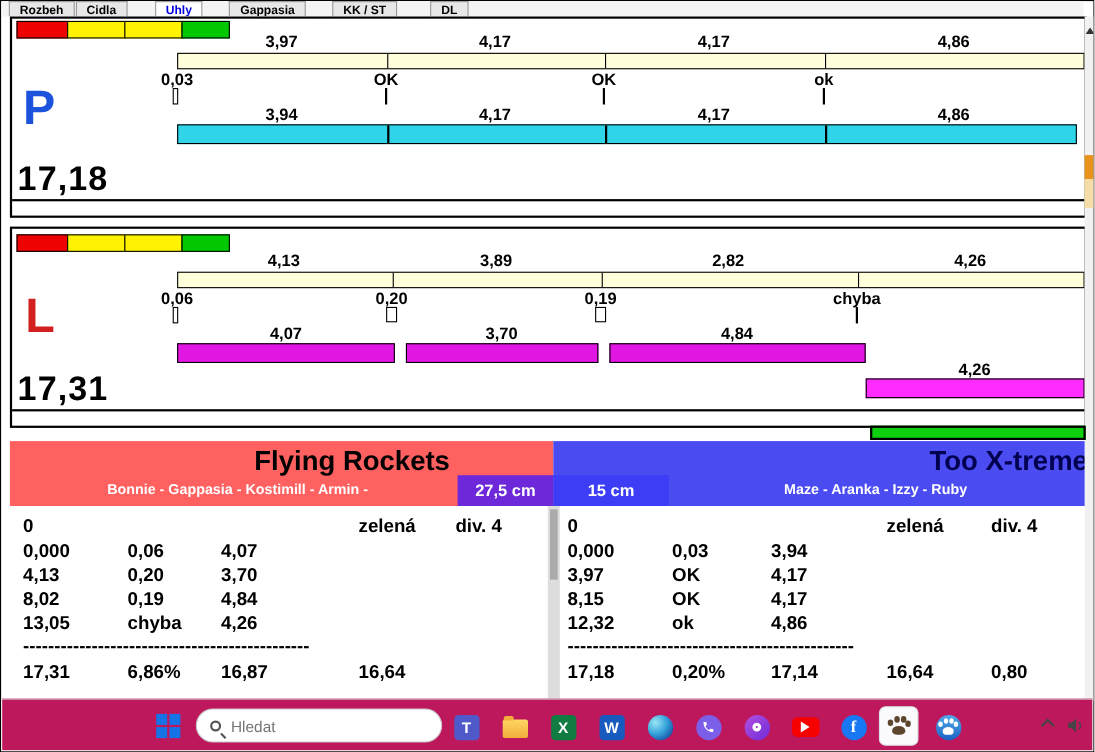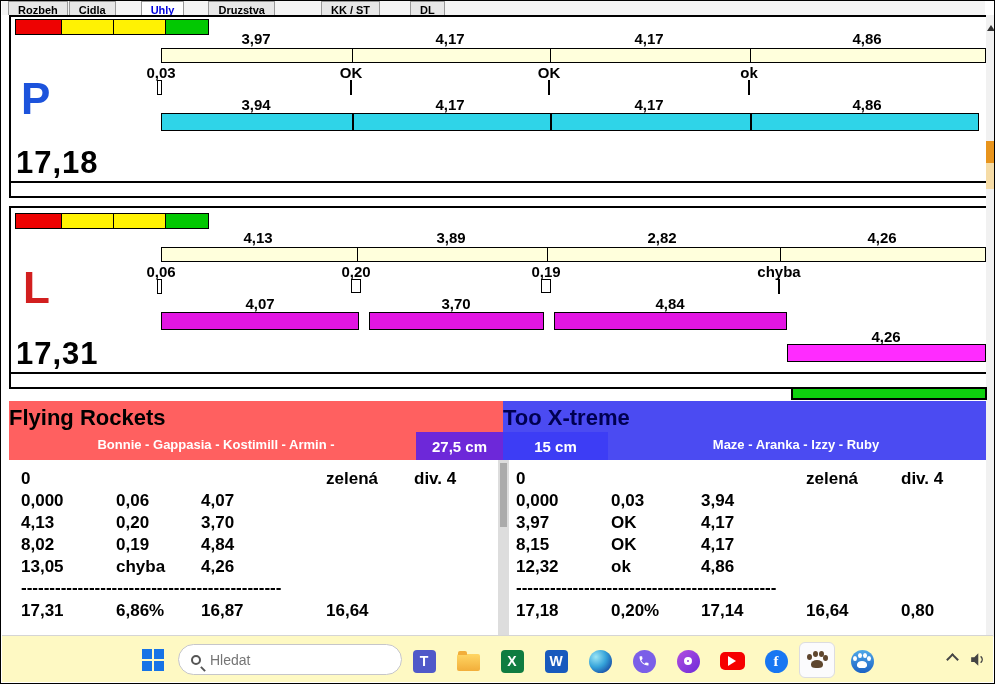--- a/index.html
+++ b/index.html
@@ -3,21 +3,21 @@
 <meta charset="utf-8">
 <style>
   *{margin:0;padding:0;box-sizing:border-box}
   html,body{width:995px;height:684px;font-family:"Liberation Sans",sans-serif;background:#fff}
   .screen{position:relative;width:995px;height:684px;background:#fff;border:1px solid #000;overflow:hidden}
 
   
   .tabbar{position:absolute;left:1px;top:0;right:9px;height:14px;background:#F4F4F4;display:flex;align-items:stretch;padding-left:6px;overflow:hidden}
   .tab{font-weight:bold;font-size:11px;line-height:17px;padding:0 9px;background:#E7E7E7;border:1px solid #999;border-bottom:none;margin-right:1px;color:#000;white-space:nowrap;cursor:pointer}
   .tab.selected{background:#fff;color:#0000DD}
-  .tab.g1{margin-left:24px}.tab.g2{margin-left:23px}.tab.g3{margin-left:45px}.tab.g4{margin-left:29px}
+  .tab.g1{margin-left:24px}.tab.g2{margin-left:23px}.tab.g3{margin-left:23px}.tab.g4{margin-left:29px}
 
   
   .panel{position:absolute;left:8px;width:979px;height:183px;border:2px solid #000;background:#fff}
   #panel-p{top:14px}
   #panel-l{top:205px}
   .colorstrip{position:absolute;left:4px;display:flex;height:16px}
   .colorstrip i{display:block;height:16px;border:1px solid #000;margin-left:-1px}
   .colorstrip i:first-child{margin-left:0}
   .seg-red{background:#EE0202;width:47px}
   .seg-y{background:#FFF203;width:53px}
@@ -36,21 +36,21 @@
   .tsq{position:absolute;width:10px;height:14px;border:1px solid #000;background:#fff}
   .lane-letter{position:absolute;font-size:44px;font-weight:bold;line-height:1}
   .lane-total{position:absolute;font-size:31px;font-weight:bold;letter-spacing:1px;color:#000}
   .sepline{position:absolute;left:0;right:0;top:164px;border-top:2px solid #000}
   #green-bar{position:absolute;left:790px;top:386px;width:196px;height:13px;background:#0ED00E;border:2px solid #000;z-index:4}
 
   
   .hdr{position:absolute;top:400px;height:59px}
   #hdr-left{left:8px;width:494px;background:#FF6060}
   #hdr-right{left:502px;width:486px;background:#4B4BF2}
-  .hdr .title{position:absolute;top:4px;text-align:left;font-weight:bold;font-size:22px}
+  .hdr .title{position:absolute;top:4px;text-align:right;font-weight:bold;font-size:25px}
   #hdr-left .title{left:0;width:400px;color:#000}
   #hdr-right .title{left:0;width:100%;color:#000050}
   .hdr .sub{position:absolute;top:36px;text-align:center;font-weight:bold;font-size:13px;color:#fff}
   #hdr-left .sub{left:0;width:414px}
   #hdr-right .sub{left:100px;width:386px}
   #date-box{position:absolute;left:405px;top:401px;width:202px;height:30px;background:#fff;border:1px solid #6A6A6A;display:flex;align-items:center;justify-content:center;font-size:17px;color:#000;z-index:3}
   .height-box{position:absolute;top:431px;height:28px;color:#fff;font-weight:bold;font-size:15px;display:flex;align-items:center;justify-content:center;z-index:3}
   #box-left{left:415px;width:87px;background:#6d28d9}
   #box-right{left:502px;width:105px;background:#3D3DF5}
 
@@ -60,21 +60,21 @@
   #table-right{left:508px;width:477px}
   .cell{position:absolute;font-weight:bold;font-size:17px;white-space:nowrap;color:#000}
   #mid-scroll{position:absolute;left:497px;top:459px;width:11px;height:177px;background:#DDDDDD}
   #mid-scroll i{display:block;width:7px;height:64px;margin:3px 2px;background:#ABABAB}
   #right-strip{position:absolute;left:985px;top:14px;width:9px;height:622px;background:#F1F1F1}
   .arr-up{position:absolute;left:1px;top:10px;width:0;height:0;border-left:4px solid transparent;border-right:4px solid transparent;border-bottom:6px solid #333}
   .frag1{position:absolute;left:0;top:126px;width:9px;height:22px;background:#E8941C}
   .frag2{position:absolute;left:0;top:148px;width:9px;height:26px;background:#F6DCA6}
 
   
-  #taskbar{position:absolute;left:1px;right:1px;bottom:1px;height:47px;background:#fef9c3;border-top:1px solid #D5D5D5}
+  #taskbar{position:absolute;left:1px;right:1px;bottom:1px;height:47px;background:#be185d;border-top:1px solid #D5D5D5}
   #start{position:absolute;left:140px;top:13px;display:grid;grid-template-columns:10px 10px;grid-template-rows:10px 10px;gap:2px;cursor:pointer}
   #start i{background:#1673E6}
   #search{position:absolute;left:176px;top:8px;width:224px;height:31px;border-radius:16px;background:#fff;border:1px solid #C6C6CA;display:flex;align-items:center;padding:0 12px}
   .lens{width:10px;height:10px;border:2px solid #555;border-radius:50%;position:relative;flex:none}
   .lens::after{content:"";position:absolute;width:2px;height:6px;background:#555;left:9px;top:9px;transform:rotate(-45deg)}
   #search input{border:none;outline:none;background:transparent;font-size:14px;color:#555;margin-left:9px;width:150px;font-family:"Liberation Sans",sans-serif}
   .tb{position:absolute;top:12px;width:26px;height:26px;display:flex;align-items:center;justify-content:center;cursor:pointer}
   .sq{width:23px;height:23px;border-radius:4px;color:#fff;font-weight:bold;font-size:14px;display:flex;align-items:center;justify-content:center}
   .teams{background:#5059C9}
   .excel{background:#107C41}
@@ -102,21 +102,21 @@
 </style>
 </head>
 <body>
 
 <div class="screen">
 
   <div class="tabbar">
     <div class="tab">Rozbeh</div>
     <div class="tab">Cidla</div>
     <div class="tab selected g1">Uhly</div>
-    <div class="tab g2">Druzstva</div>
+    <div class="tab g2">Gappasia</div>
     <div class="tab g3">KK / ST</div>
     <div class="tab g4">DL</div>
   </div>
 
   <div class="panel" id="panel-p">
     <div class="colorstrip" style="top:2px">
       <i class="seg-red"></i>
       <i class="seg-y"></i>
       <i class="seg-y"></i>
       <i class="seg-grn"></i>

